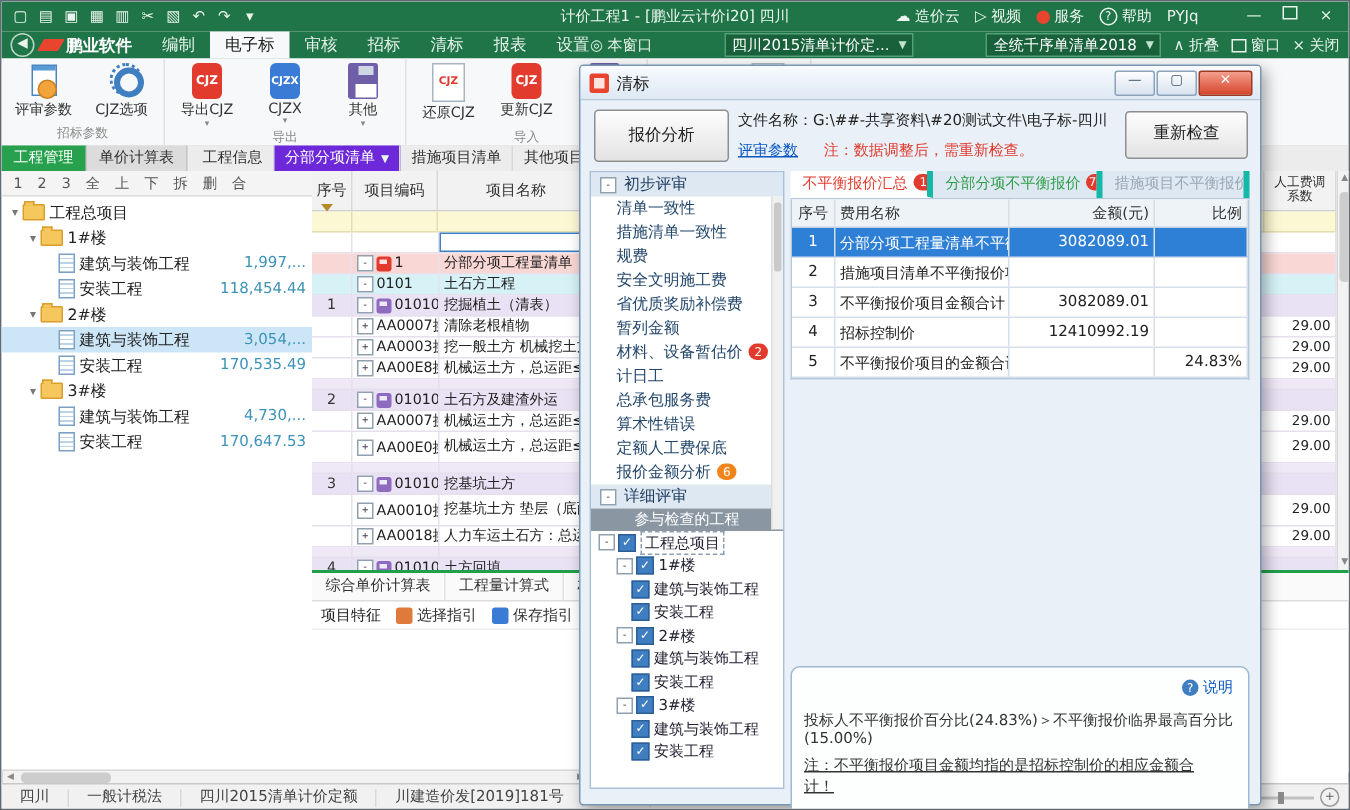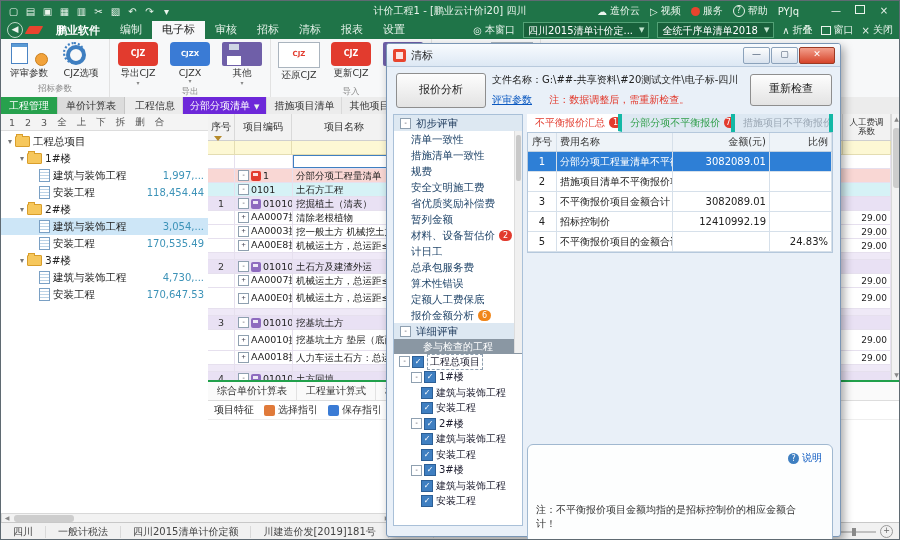--- a/index.html
+++ b/index.html
@@ -14,37 +14,37 @@
   .t-right{position:absolute;right:100px;top:0;height:20px;display:flex;align-items:center;gap:10px;font-size:10px;color:#eaf4ec;}
   .t-right .itm{display:flex;align-items:center;gap:3px;}
   .dot-red{width:9px;height:9px;border-radius:50%;background:#e8442e;display:inline-block;}
   .circ-q{width:10px;height:10px;border-radius:50%;border:1px solid #eaf4ec;font-size:8px;line-height:10px;text-align:center;display:inline-block;}
   .t-winbtns{position:absolute;right:4px;top:0;height:20px;display:flex;align-items:center;gap:2px;}
   .wbtn{width:22px;height:16px;text-align:center;font-size:10px;line-height:16px;color:#eaf4ec;}
   .maxbox{display:inline-block;width:8px;height:7px;border:1px solid #eaf4ec;}
   
   .menubar{position:absolute;left:0;top:20px;width:100%;height:18px;background:#1f7448;display:flex;align-items:center;}
   .backbtn{width:14px;height:14px;border:1px solid #bcd8c5;border-radius:50%;color:#eaf4ec;font-size:9px;line-height:13px;text-align:center;margin:0 4px 0 6px;}
-  .brand{display:flex;align-items:center;gap:15px;color:#fff;font-weight:bold;font-size:11px;margin-right:10px;}
+  .brand{display:flex;align-items:center;gap:3px;color:#fff;font-weight:bold;font-size:11px;margin-right:10px;}
   .brand .logo{width:14px;height:8px;background:#e8442e;transform:skewX(-30deg);border-radius:1px;}
   .mtab{padding:1px 10px 2px;color:#e4f1e8;font-size:11px;}
   .mtab.active{background:#f7f8f9;color:#222;}
   .m-right{position:absolute;right:6px;display:flex;align-items:center;gap:8px;color:#e4f1e8;font-size:10px;}
-  .mdrop{background:#18613b;border:1px solid #53a176;color:#fff;font-size:10px;height:14px;line-height:13px;padding:0 4px;display:inline-flex;align-items:center;gap:6px;}
+  .mdrop{background:#18613b;border:1px solid #53a176;color:#fff;font-size:10px;height:14px;line-height:13px;padding:0 4px;display:inline-flex;align-items:center;gap:6px;margin-left:40px;}
   .mdrop .ar{font-size:7px;color:#bfe3cd;}
   .mrb{display:flex;align-items:center;gap:3px;}
   
   .ribbon{position:absolute;left:0;top:38px;width:100%;height:58px;background:#f7f8f9;border-bottom:1px solid #cfcfcf;display:flex;}
   .rgroup{display:flex;flex-direction:column;border-right:1px solid #e2e2e2;padding:1px 2px 0;}
   .rbtns{display:flex;flex:1;}
   .rbtn{width:52px;text-align:center;padding-top:1px;}
   .rbtn .lbl{font-size:9.5px;color:#333;display:block;margin-top:1px;}
   .rbtn .dar{font-size:6px;color:#888;display:block;line-height:5px;}
   .gname{text-align:center;font-size:8.5px;color:#8a8a8a;padding:1px 0 2px;}
-  .rbi{width:40px;height:24px;position:relative;margin:1px auto 0;display:block;}
+  .rbi{width:20px;height:24px;position:relative;margin:1px auto 0;display:block;}
   .i-rev::before{content:"";position:absolute;left:2px;top:1px;width:15px;height:19px;background:#fff;border:1px solid #4a84c4;box-shadow:inset 0 3px 0 #5b9bd5;}
   .i-rev::after{content:"";position:absolute;right:1px;bottom:0;width:11px;height:11px;border-radius:50%;background:#f2a33c;border:1px solid #c97f1e;}
   .i-gear::before{content:"";position:absolute;left:5px;top:3px;width:12px;height:12px;border-radius:50%;border:4px solid #3f7fc1;}
   .i-gear::after{content:"";position:absolute;left:2px;top:0;width:18px;height:18px;border-radius:50%;border:2px dotted #3f7fc1;}
   .i-cjz,.i-cjzx{background:#e23b2e;border-radius:4px;color:#fff;font-weight:bold;font-size:8px;line-height:24px;text-align:center;}
   .i-cjzx{background:#3a7bd5;font-size:7px;}
   .i-disk,.i-diskimp{background:#6f5fa8;border-radius:2px;}
   .i-disk::after,.i-diskimp::after{content:"";position:absolute;left:5px;bottom:1px;width:14px;height:9px;background:#fff;}
   .i-disk::before,.i-diskimp::before{content:"";position:absolute;left:7px;top:2px;width:10px;height:6px;background:#cfd6e4;}
   .i-diskimp::before{background:#9fc3ea;}
@@ -159,21 +159,21 @@
   .dtable{background:#fff;border:1px solid #b5c8dc;border-top:none;}
   .dtr{display:flex;border-bottom:1px solid #d6e0ea;font-size:10px;height:19px;align-items:center;}
   .dtr.hdr{background:#eef3f8;color:#333;height:18px;border-bottom:1px solid #c3d2e0;}
   .dtd{padding:0 3px;border-right:1px solid #d6e0ea;overflow:hidden;white-space:nowrap;height:100%;display:flex;align-items:center;}
   .d-sn{width:22px;flex:none;justify-content:center;} .d-name{flex:1;min-width:0;} .d-amt{width:90px;flex:none;justify-content:flex-end;} .d-ratio{width:55px;flex:none;justify-content:flex-end;}
   .dtr.sel{background:#2e7fd6;color:#fff;}
   .dinfobox{position:absolute;left:0px;top:330px;width:304px;height:122px;background:#fdfefe;border:1px solid #a0b8d0;border-radius:6px;}
   .dinfolink{position:absolute;right:10px;top:6px;font-size:10px;color:#0a58c0;display:flex;gap:3px;align-items:center;}
   .qico2{width:11px;height:11px;border-radius:50%;background:#3f7fc1;color:#fff;font-size:8px;line-height:11px;text-align:center;}
   .dil1{position:absolute;left:8px;top:28px;right:8px;font-size:10px;color:#333;}
-  .dil2{position:absolute;left:8px;top:58px;right:21px;font-size:10px;color:#333;}
+  .dil2{position:absolute;left:8px;top:58px;right:21px;font-size:10px;color:#333;text-decoration:underline;}
 </style>
 </head>
 <body>
 
 <div id="app">
 
   <div class="titlebar">
     <div class="qicons" id="qicons">
         <span class="qico">▢</span>
         <span class="qico">▤</span>
@@ -770,18 +770,19 @@
             <div class="dtd d-name">不平衡报价项目的金额合计占招标控制价的比例</div>
             <div class="dtd d-amt"></div>
             <div class="dtd d-ratio">24.83%</div>
           </div>
         </div>
       <div class="dinfobox">
         <span class="dinfolink">
             <span class="qico2">?</span>
             <span>说明</span>
           </span>
+        <div class="dil1">投标人不平衡报价百分比(24.83%)＞不平衡报价临界最高百分比(15.00%)</div>
         <div class="dil2">注：不平衡报价项目金额均指的是招标控制价的相应金额合计！</div>
       </div>
     </div>
   </div>
 
 </div>
 
 </body></html>

